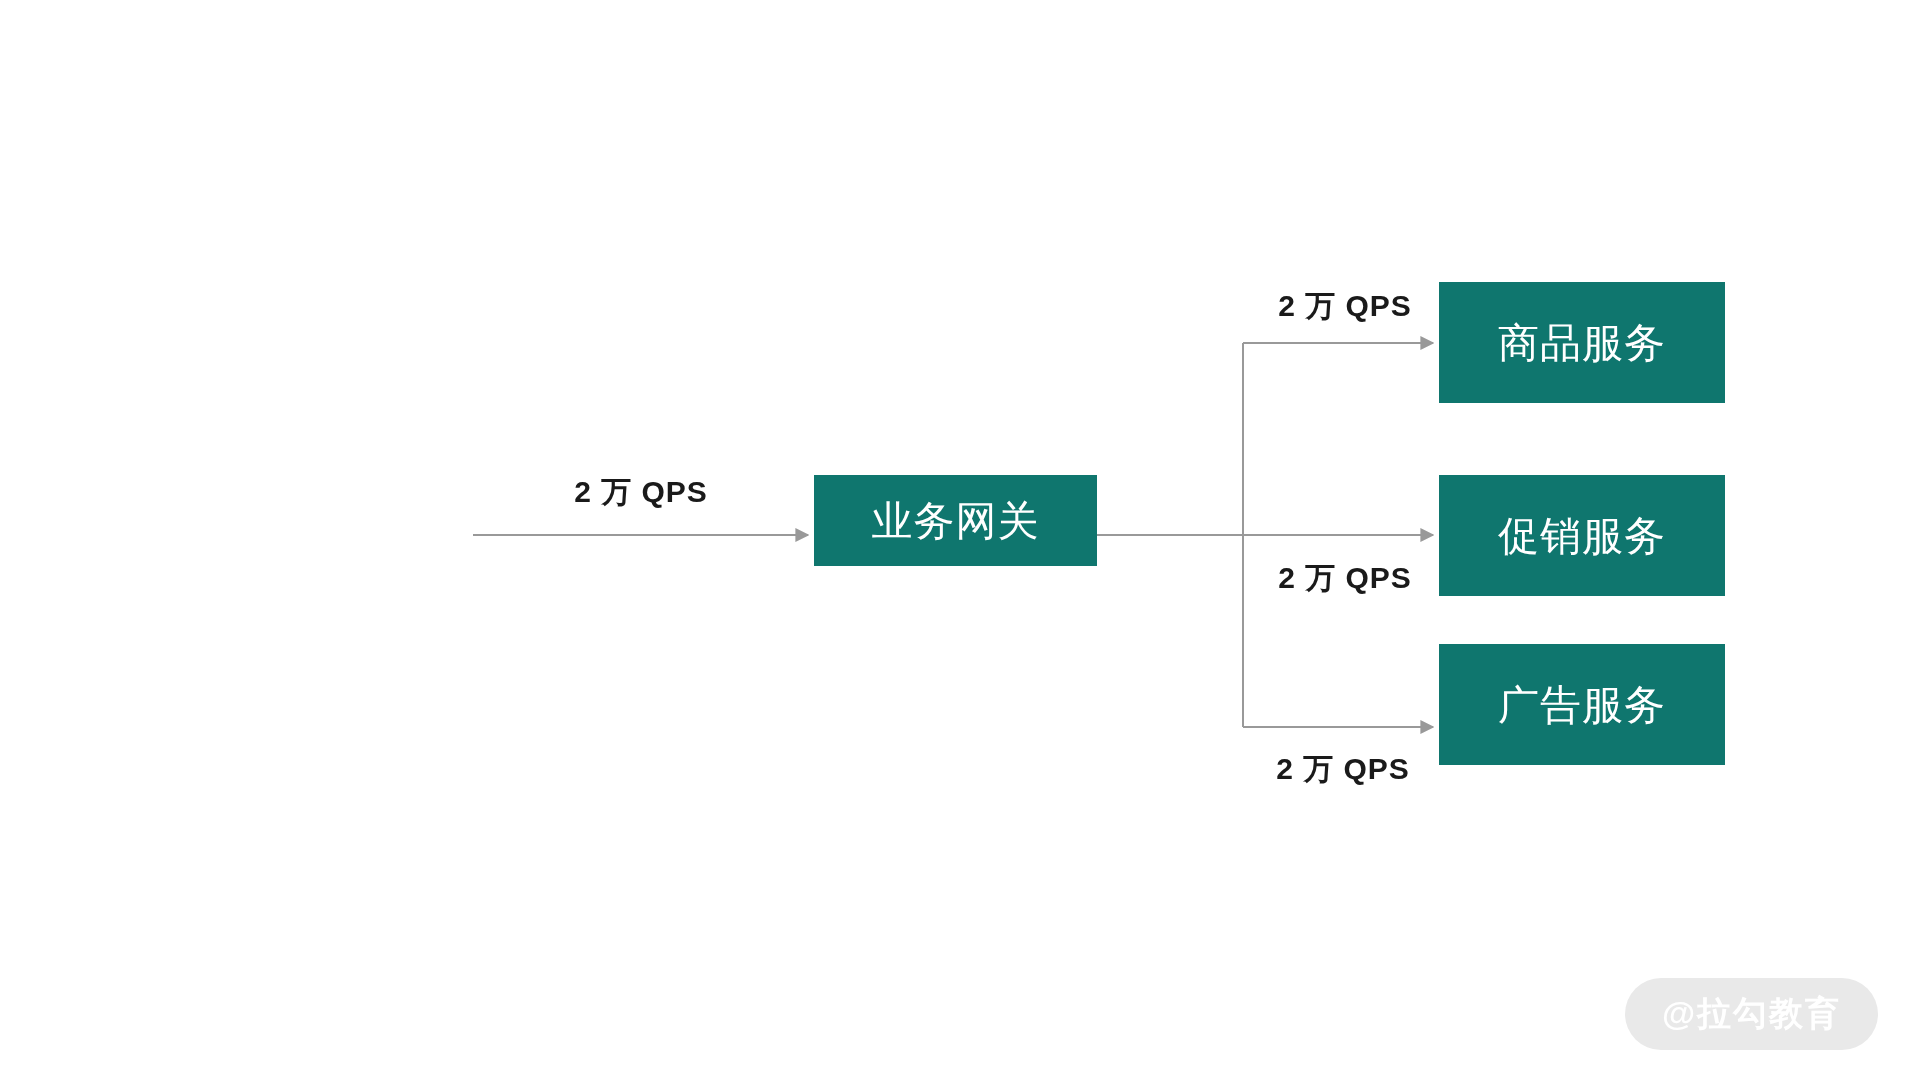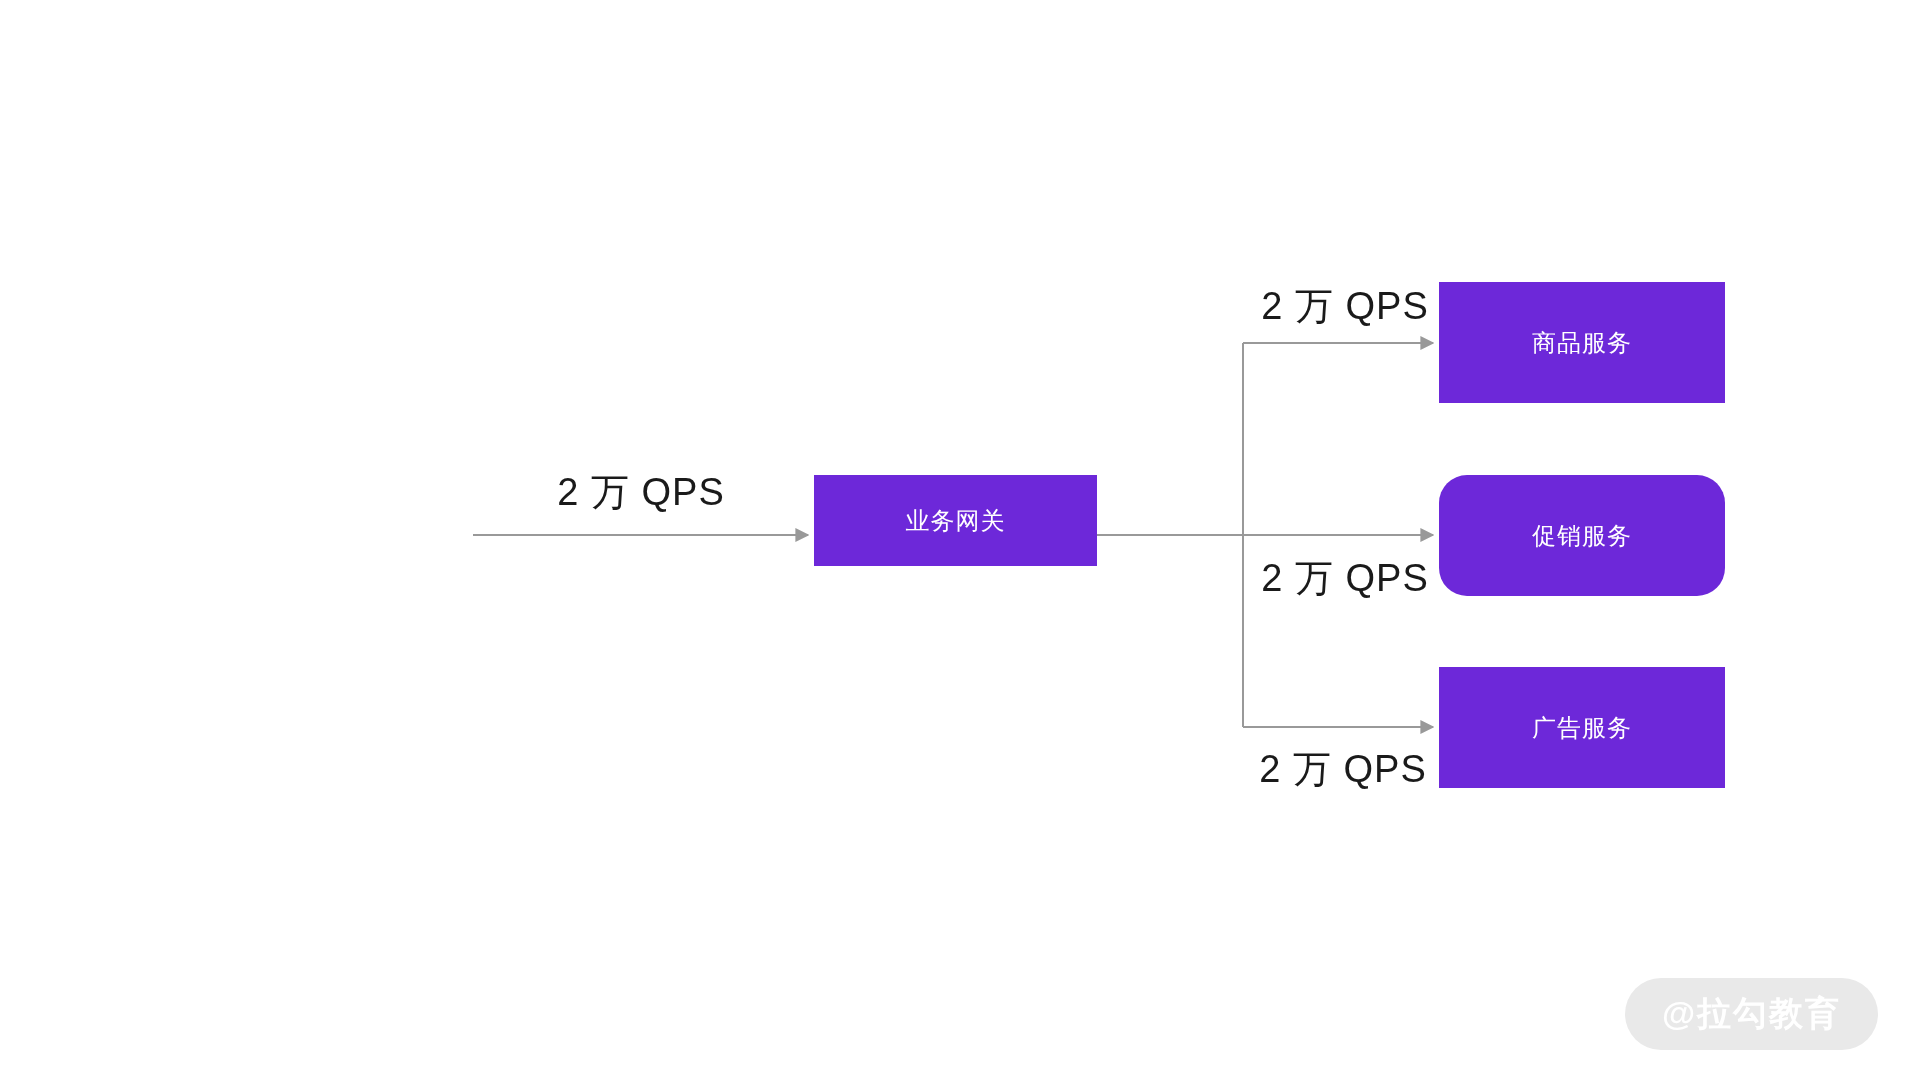--- a/index.html
+++ b/index.html
@@ -19,41 +19,41 @@
   }
   svg.connectors {
     position: absolute;
     left: 0;
     top: 0;
     width: 1920px;
     height: 1079px;
   }
   .node {
     position: absolute;
-    background: #6d28d9;
+    background: #0f766e;
     color: #ffffff;
     display: flex;
     flex-direction: column;
     align-items: center;
     justify-content: center;
     text-align: center;
-    font-size: 24px;
+    font-size: 41px;
     line-height: 46px;
     letter-spacing: 1px;
   }
   .node-app      { left: 187px;  top: 476px; width: 286px; height: 120px; }
   .node-gateway  { left: 814px;  top: 475px; width: 283px; height: 91px; }
   .node-product  { left: 1439px; top: 282px; width: 286px; height: 121px; }
-  .node-promo    { left: 1439px; top: 475px; width: 286px; height: 121px; border-radius: 28px; }
-  .node-ad       { left: 1439px; top: 667px; width: 286px; height: 121px; }
+  .node-promo    { left: 1439px; top: 475px; width: 286px; height: 121px; }
+  .node-ad       { left: 1439px; top: 644px; width: 286px; height: 121px; }
   .edge-label {
     position: absolute;
     transform: translate(-50%, -50%);
-    font-size: 38px;
-    font-weight: 400;
+    font-size: 30px;
+    font-weight: 700;
     color: #1a1a1a;
     white-space: nowrap;
     letter-spacing: 1px;
   }
   .edge-label-1 { left: 641px;  top: 492px; }
   .edge-label-2 { left: 1345px; top: 306px; }
   .edge-label-3 { left: 1345px; top: 578px; }
   .edge-label-4 { left: 1343px; top: 769px; }
   .watermark {
     position: absolute;

